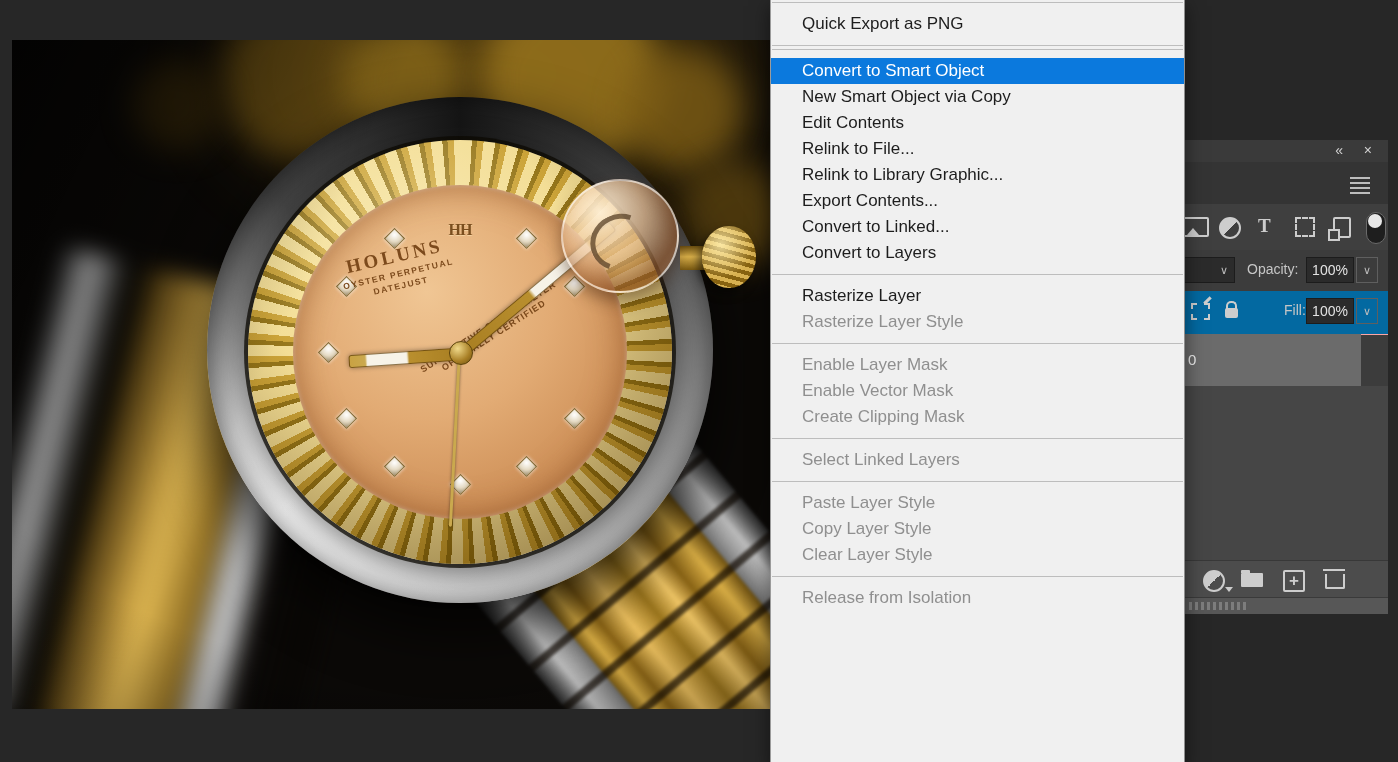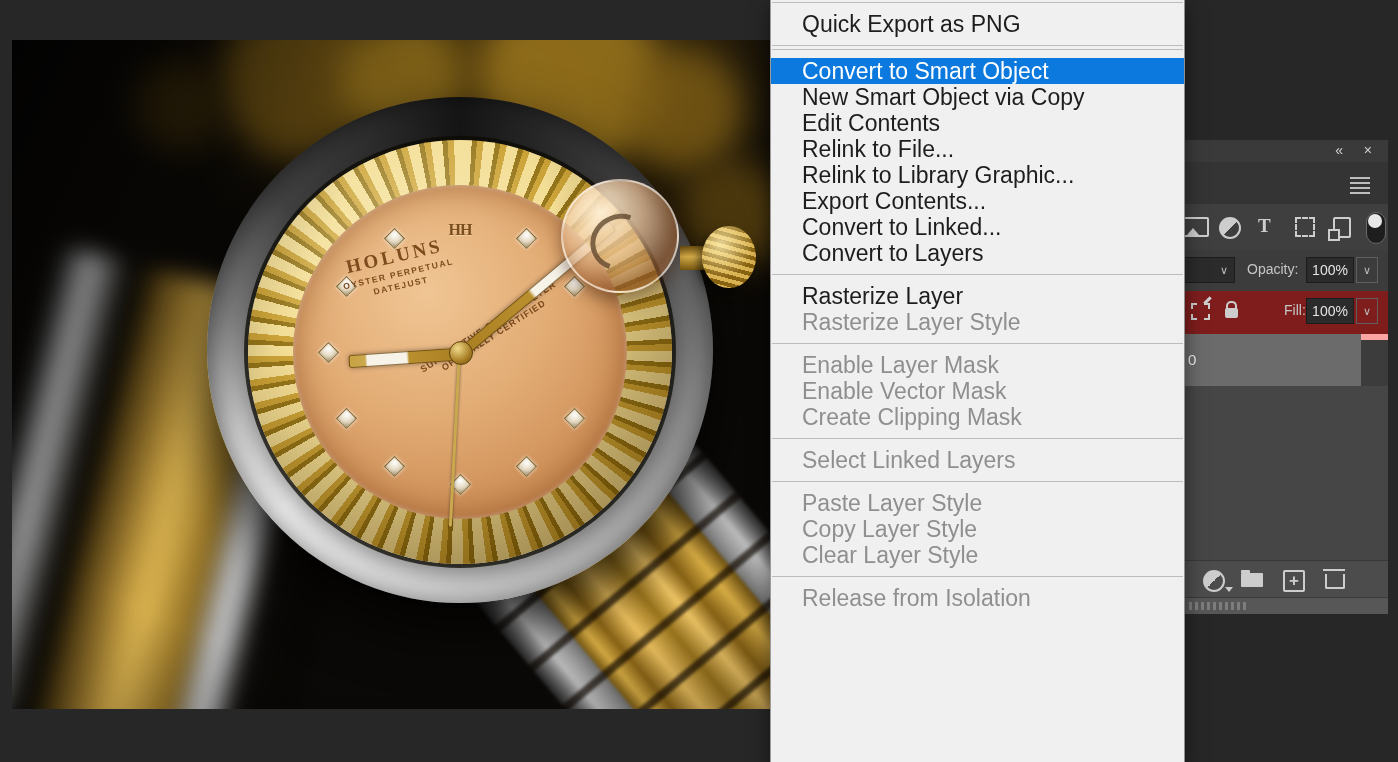--- a/index.html
+++ b/index.html
@@ -80,21 +80,21 @@
   .vignette{position:absolute;inset:0;z-index:9;pointer-events:none;
     background:
       linear-gradient(115deg, rgba(0,0,0,.72), transparent 38%),
       radial-gradient(ellipse 120% 100% at 52% 42%, rgba(0,0,0,0) 52%, rgba(0,0,0,.4) 82%, rgba(0,0,0,.78) 100%);}
   
   .ctx-menu{position:absolute;left:770px;top:0;width:415px;height:766px;box-sizing:border-box;
     background:#f0f0f0;border-left:1px solid #9b9b9b;border-right:1px solid #8f8f8f;
     box-shadow:0 6px 18px rgba(0,0,0,.5);z-index:50;}
   .msep{height:1px;background:#bdbdbd;margin:3px 1px;}
   .mgroup{padding:5px 0;}
-  .mi{height:26px;line-height:26px;padding-left:31px;font-size:23px;color:#1d1d1d;white-space:nowrap;cursor:default;}
+  .mi{height:26px;line-height:26px;padding-left:31px;font-size:17px;color:#1d1d1d;white-space:nowrap;cursor:default;}
   .mi.dis{color:#8f8f8f;}
   .mi.hl{background:#0b79dd;color:#ffffff;}
   
   .panel{position:absolute;left:1185px;top:140px;width:203px;height:474px;z-index:10;background:#3c3c3c;overflow:hidden;}
   .p-header{position:absolute;left:0;top:0;width:100%;height:22px;background:#3a3a3a;color:#d2d2d2;}
   .p-collapse{position:absolute;right:46px;top:2px;font-size:14px;letter-spacing:-1px;cursor:pointer;}
   .p-close{position:absolute;right:16px;top:2px;font-size:14px;cursor:pointer;}
   .p-tabbar{position:absolute;left:0;top:22px;width:100%;height:42px;background:#343434;border-bottom:1px solid #2b2b2b;}
   .icon-burger{position:absolute;right:18px;top:20px;width:20px;height:2px;background:#bdbdbd;
     box-shadow:0 -5px 0 #bdbdbd, 0 5px 0 #bdbdbd, 0 10px 0 #bdbdbd;cursor:pointer;}
@@ -106,21 +106,21 @@
   .icon-half{width:18px;height:18px;border-radius:50%;border:2px solid #cdcdcd;box-sizing:content-box;
     background:linear-gradient(135deg,#cdcdcd 50%,transparent 50%);}
   .fi-half{left:34px;}
   .fi-T{left:73px;top:11px;font-family:"Liberation Serif",serif;font-weight:700;font-size:19px;color:#cdcdcd;line-height:22px;}
   .icon-shape{left:110px;width:16px;height:16px;border:2px dashed #cdcdcd;}
   .icon-page{left:148px;width:14px;height:17px;border:2px solid #cdcdcd;border-radius:2px;}
   .icon-page::after{content:"";position:absolute;left:-7px;bottom:-5px;width:8px;height:8px;background:#3f3f3f;border:2px solid #cdcdcd;}
   .toggle{left:181px;top:8px;width:18px;height:30px;border-radius:10px;background:#1e1e1e;border:1px solid #6a6a6a;}
   .toggle::after{content:"";position:absolute;left:1px;top:1px;width:14px;height:14px;border-radius:50%;background:#e8e8e8;}
   .p-blend{position:absolute;left:0;top:110px;width:100%;height:41px;background:#3c3c3c;}
-  .p-lock{position:absolute;left:0;top:151px;width:100%;height:43px;background:#7f1d1d;border-bottom:6px solid #fca5a5;}
+  .p-lock{position:absolute;left:0;top:151px;width:100%;height:43px;background:#0369a1;border-bottom:1px solid #fca5a5;}
   .p-label{position:absolute;font-size:14px;color:#c6c6c6;top:11px;}
   .vbox{position:absolute;width:46px;height:24px;background:#2b2b2b;border:1px solid #1c1c1c;color:#e3e3e3;
     font-size:14px;text-align:center;line-height:24px;top:7px;left:121px;cursor:pointer;}
   .chevbox{position:absolute;left:171px;top:7px;width:20px;height:24px;border:1px solid #5f5f5f;color:#bdbdbd;
     font-size:11px;text-align:center;line-height:24px;cursor:pointer;}
   .blendstub{position:absolute;left:-8px;top:7px;width:56px;height:24px;background:#2b2b2b;border:1px solid #1c1c1c;cursor:pointer;}
   .blendstub .chev{position:absolute;right:6px;top:0;color:#bdbdbd;font-size:11px;line-height:24px;}
   .icon-lockT{position:absolute;left:6px;top:12px;width:15px;height:13px;border:2px dashed #cdcdcd;cursor:pointer;}
   .icon-lockT::after{content:"";position:absolute;right:-4px;top:-6px;width:9px;height:3px;background:#cdcdcd;transform:rotate(-45deg);}
   .icon-padlock{position:absolute;left:40px;top:17px;width:13px;height:10px;background:#cdcdcd;border-radius:2px;cursor:pointer;}

